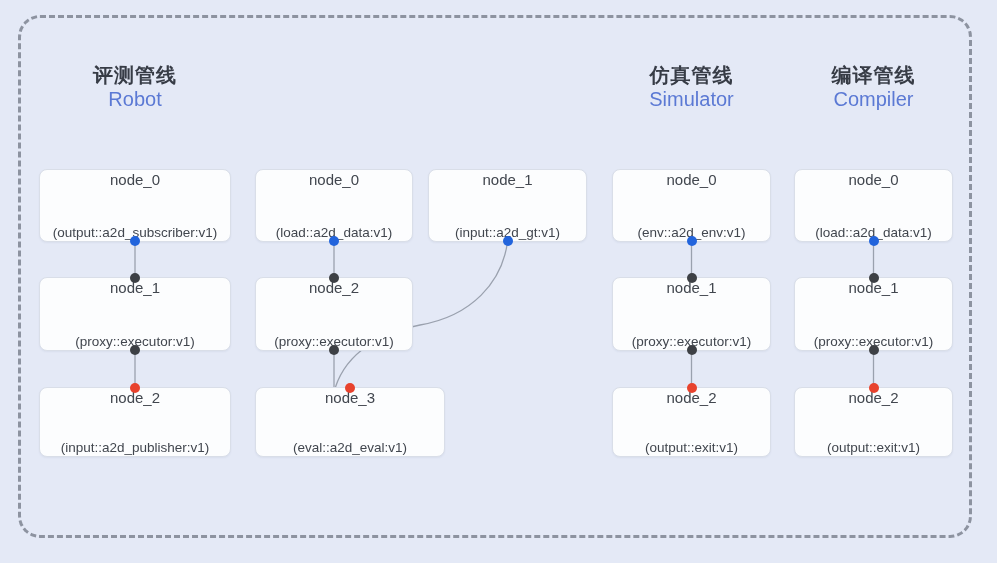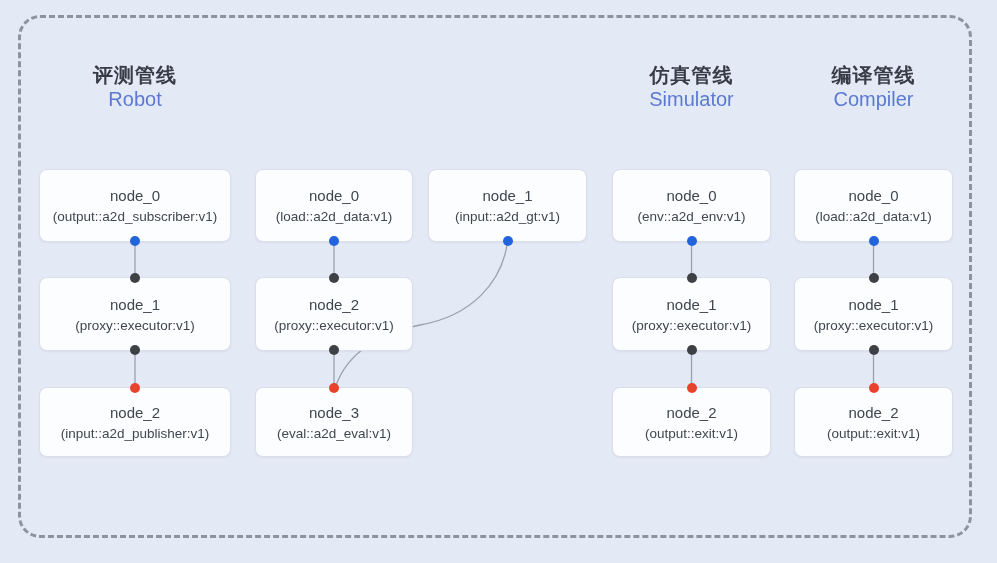--- a/index.html
+++ b/index.html
@@ -54,21 +54,21 @@
   }
   .node {
     position: absolute;
     background: var(--box-bg, #fcfdfe);
     border: 1px solid var(--box-border, #d9dee8);
     border-radius: 8px;
     box-shadow: 0 1px 2px rgba(70, 90, 130, 0.07);
     display: flex;
     flex-direction: column;
     align-items: center;
-    justify-content: center;
+    justify-content: space-between;
     text-align: center;
     z-index: 2;
   }
   .nname {
     font-size: 15px;
     line-height: 19px;
     color: var(--node-text, #41464e);
     margin-bottom: 3px;
   }
   .ntype {
@@ -149,21 +149,21 @@
     <div class="nname">node_1</div>
     <div class="ntype">(input::a2d_gt:v1)</div>
     <span class="port pb blue"></span>
   </div>
   <div class="node" style="left:255px;top:277px;width:158px;height:74px">
     <div class="nname">node_2</div>
     <div class="ntype">(proxy::executor:v1)</div>
     <span class="port pt dark"></span>
     <span class="port pb dark"></span>
   </div>
-  <div class="node" style="left:255px;top:387px;width:158px;height:70px">
+  <div class="node" style="left:255px;top:387px;width:190px;height:70px">
     <div class="nname">node_3</div>
     <div class="ntype">(eval::a2d_eval:v1)</div>
     <span class="port pt red"></span>
   </div>
 
   <div class="node" style="left:612px;top:169px;width:159px;height:73px">
     <div class="nname">node_0</div>
     <div class="ntype">(env::a2d_env:v1)</div>
     <span class="port pb blue"></span>
   </div>

